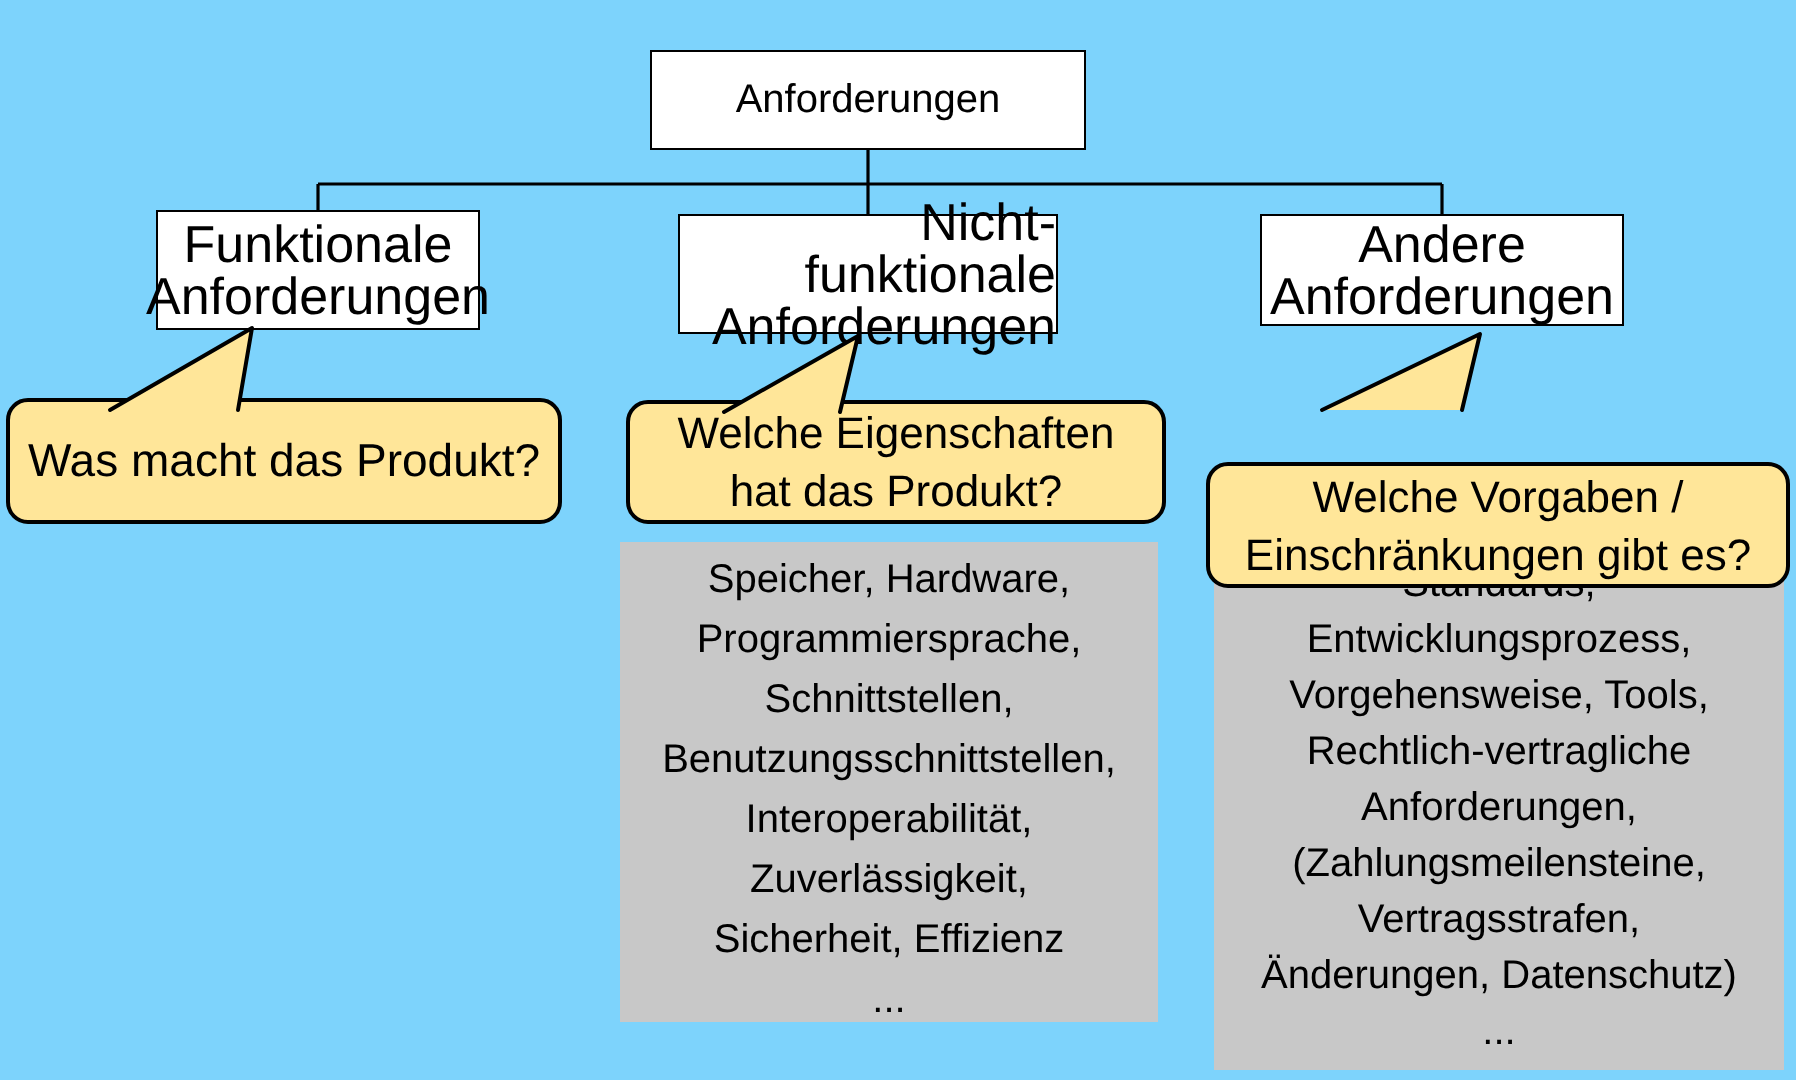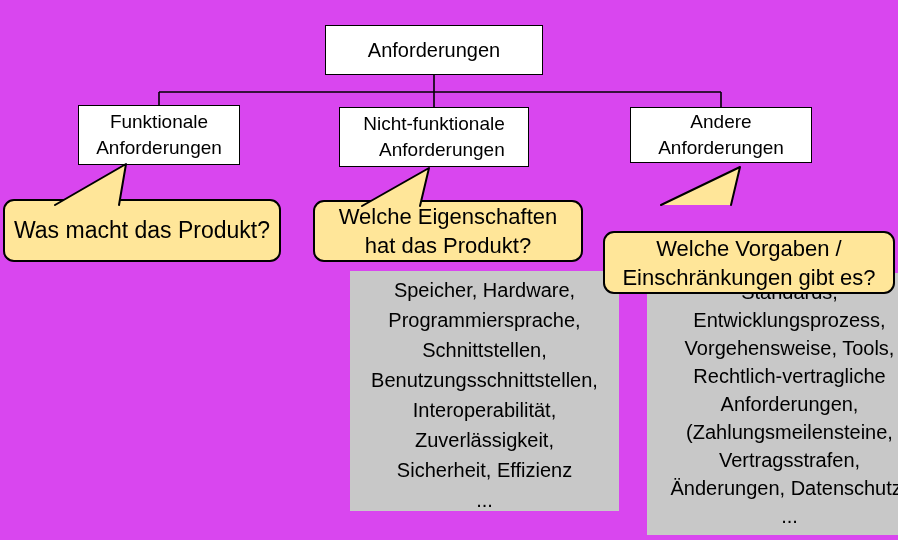--- a/index.html
+++ b/index.html
@@ -5,37 +5,37 @@
   html, body {
     margin: 0;
     padding: 0;
     background: #ffffff;
     font-family: "Liberation Sans", "DejaVu Sans", sans-serif;
   }
   .canvas {
     position: relative;
     width: 898px;
     height: 540px;
-    background: #d946ef;
+    background: #7dd3fc;
     overflow: hidden;
     color: #000000;
     text-decoration: underline;
   }
   .node {
     position: absolute;
     box-sizing: border-box;
     background: #ffffff;
     border: 1.6px solid #000000;
     display: flex;
     align-items: center;
     justify-content: center;
     text-align: center;
     white-space: pre-line;
     line-height: 26px;
-    font-size: 19px;
+    font-size: 26px;
     z-index: 2;
   }
   .node.root {
     left: 325px; top: 25px; width: 218px; height: 50px;
     font-size: 20px;
   }
   .node.functional   { left: 78px;  top: 105px; width: 162px; height: 60px; }
   .node.nonfunctional{ left: 339px; top: 107px; width: 190px; height: 60px; text-align: right; }
   .node.other        { left: 630px; top: 107px; width: 182px; height: 56px; }
 
@@ -61,21 +61,20 @@
   .detail {
     position: absolute;
     box-sizing: border-box;
     background: var(--detail-fill, #C8C8C8);
     display: block;
     text-align: center;
     white-space: pre-line;
     font-size: 20px;
     line-height: 30px;
     z-index: 1;
-    margin-left: 40px;
   }
   .detail.nonfunctional { left: 310px; top: 271px; width: 269px; height: 240px; padding-top: 4px; }
   .detail.other         { left: 607px; top: 273px; width: 285px; height: 262px; padding-top: 5px; line-height: 28px; }
 
   svg.overlay {
     position: absolute;
     left: 0; top: 0;
     width: 898px;
     height: 540px;
     z-index: 5;

